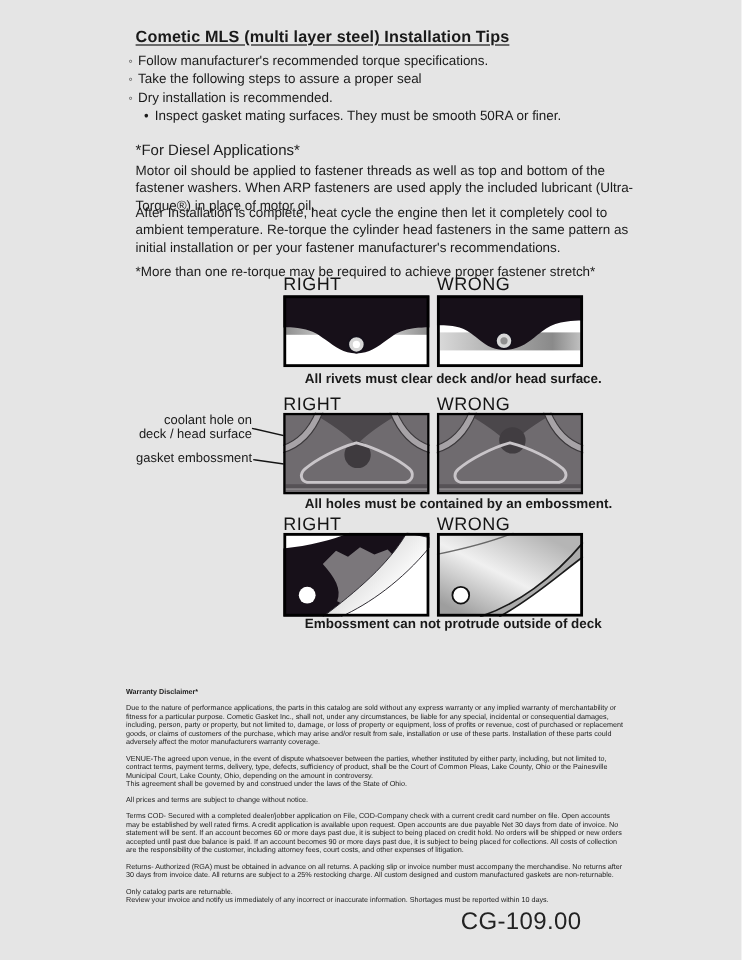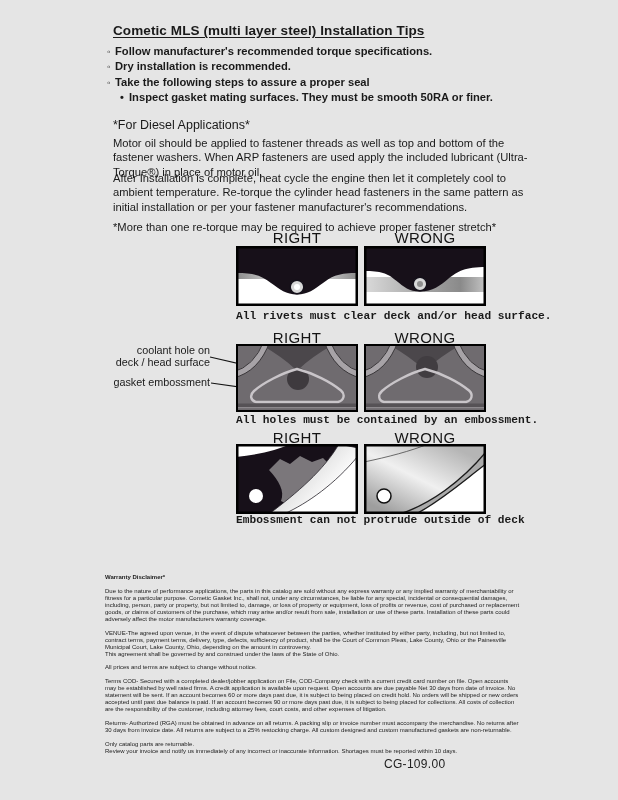--- a/index.html
+++ b/index.html
@@ -1,53 +1,53 @@
 <!DOCTYPE html>
 <html><head>
 <meta charset="utf-8">
 <style>
   html,body{margin:0;padding:0;background:#ffffff;}
   .page{position:relative;width:618px;height:800px;background:#e5e5e5;
         font-family:"Liberation Sans",sans-serif;color:#1a1a1a;overflow:hidden;}
   .title{position:absolute;left:113px;top:23px;font-size:13.5px;font-weight:bold;
          text-decoration:underline;text-underline-offset:2px;letter-spacing:.1px;}
-  .bullets{position:absolute;left:107px;top:44px;width:436px;font-size:11.2px;line-height:14.3px;font-weight:bold;}
+  .bullets{position:absolute;left:107px;top:44px;width:436px;font-size:11.2px;line-height:14.3px;}
   .b-row{white-space:nowrap;}
   .b-row .marker{display:inline-block;width:8px;font-size:10px;}
   .b-row.sub{margin-left:13px;}
   .b-row.sub .marker{width:9px;font-size:11px;}
   .diesel-heading{position:absolute;left:113px;top:118px;font-size:12.5px;font-weight:normal;}
   .para{position:absolute;left:113px;width:424px;font-size:11.2px;line-height:14.3px;}
-  .fig-label{position:absolute;width:122px;text-align:center;font-size:15px;color:#141414;letter-spacing:.4px;}
+  .fig-label{position:absolute;width:122px;font-size:15px;color:#141414;letter-spacing:.4px;}
   .panel{position:absolute;width:122px;}
   .panel svg{display:block;width:122px;height:auto;}
-  .caption{position:absolute;left:236px;font-size:11.2px;font-weight:bold;line-height:11.8px;font-family:Liberation Mono, monospace;}
+  .caption{position:absolute;left:254px;font-size:11.2px;font-weight:bold;line-height:11.8px;}
   .side-label{position:absolute;left:84px;width:126px;text-align:right;font-size:10.8px;line-height:11.6px;}
   .leader{position:absolute;left:0;top:330px;}
   .legal{position:absolute;left:105px;top:574px;width:416px;font-size:6px;line-height:7.1px;color:#222;}
   .legal p{margin:0 0 6.5px 0;}
   .legal .lh{font-weight:bold;}
-  .page-code{position:absolute;left:384px;top:757px;font-size:12px;letter-spacing:.3px;color:#222;}
+  .page-code{position:absolute;left:384px;top:757px;font-size:20px;letter-spacing:.3px;color:#222;}
 </style>
 </head>
 <body>
 
 <div class="page">
 
   <div class="title">Cometic MLS (multi layer steel) Installation Tips</div>
 
   <div class="bullets">
     <div class="b-row">
       <span class="marker">◦</span><span>Follow manufacturer's recommended torque specifications.</span>
     </div>
     <div class="b-row">
+      <span class="marker">◦</span><span>Take the following steps to assure a proper seal</span>
+    </div>
+    <div class="b-row">
       <span class="marker">◦</span><span>Dry installation is recommended.</span>
-    </div>
-    <div class="b-row">
-      <span class="marker">◦</span><span>Take the following steps to assure a proper seal</span>
     </div>
     <div class="b-row sub">
       <span class="marker">•</span><span>Inspect gasket mating surfaces.  They must be smooth 50RA or finer.</span>
     </div>
   </div>
 
   <div class="diesel-heading">*For Diesel Applications*</div>
   <div class="para" style="top:171px">After Installation is complete, heat cycle the engine then let it completely cool to ambient temperature. Re-torque the cylinder head fasteners in the same pattern as initial installation or per your fastener manufacturer's recommendations.</div>
   <div class="para" style="top:136px">Motor oil should be applied to fastener threads as well as top and bottom of the fastener washers. When ARP fasteners are used apply the included lubricant (Ultra-Torque®) in place of motor oil.</div>
   <div class="para" style="top:220px">*More than one re-torque may be required to achieve proper fastener stretch*</div>

